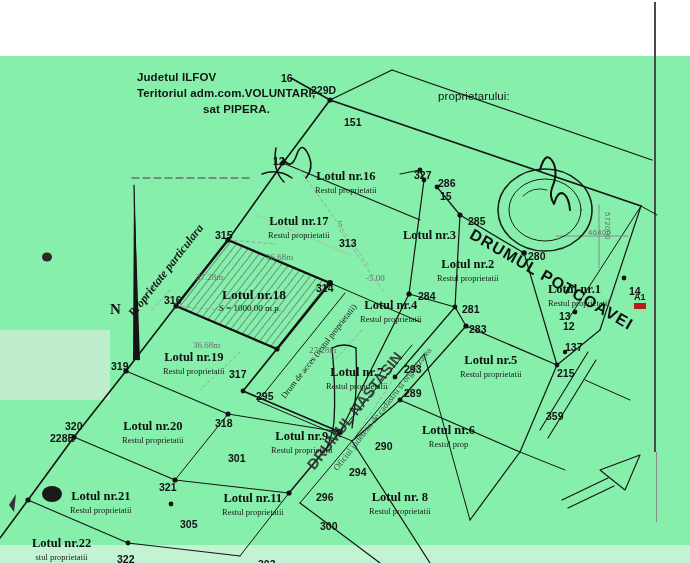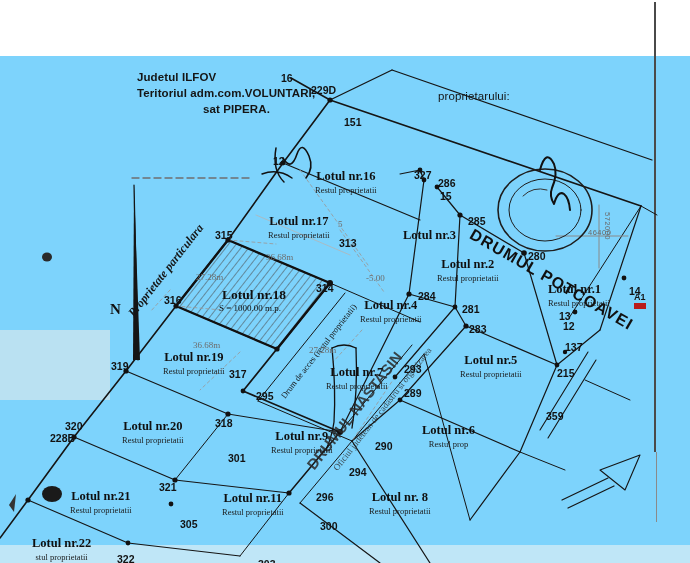--- a/index.html
+++ b/index.html
@@ -8,21 +8,21 @@
   }
   body {
     width: 690px; height: 563px;
     font-family: "Liberation Sans", sans-serif;
     overflow: hidden;
     position: relative;
   }
   #sheet {
     position: absolute;
     inset: 0;
-    background: #7dd3fc;
+    background: #86efac;
   }
   
   .scan-tint {
     position: absolute;
     pointer-events: none;
     background: #f2f1ef;
     opacity: .55;
   }
   .page-edge {
     position: absolute;

